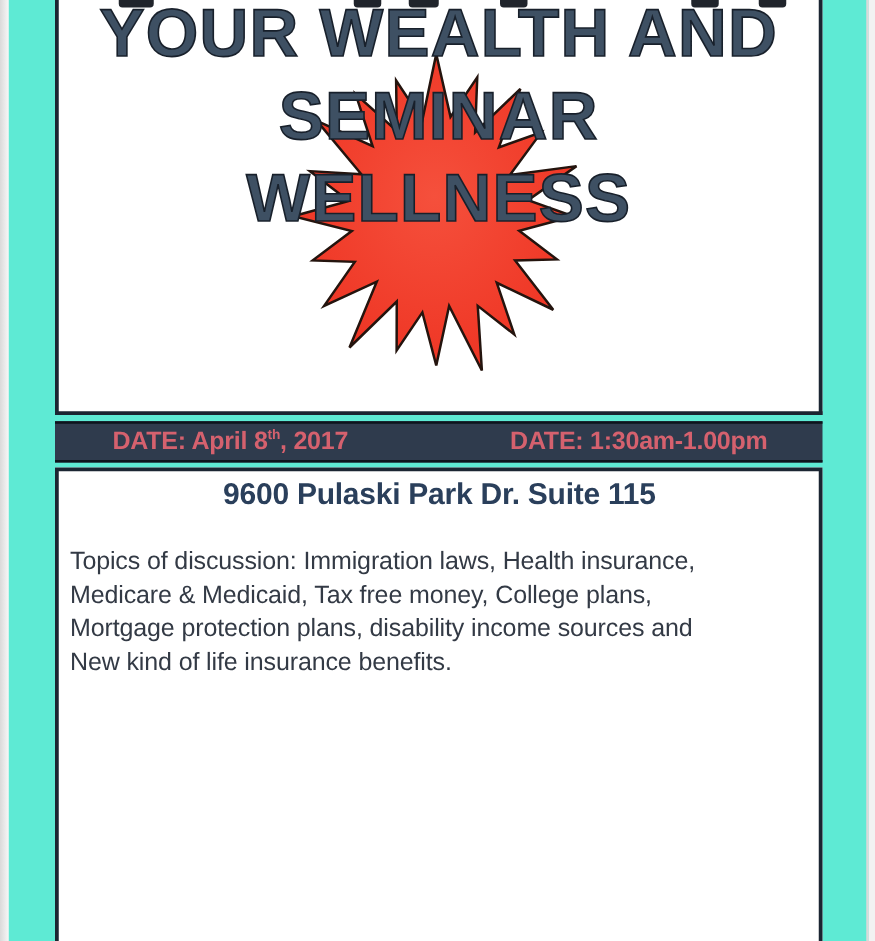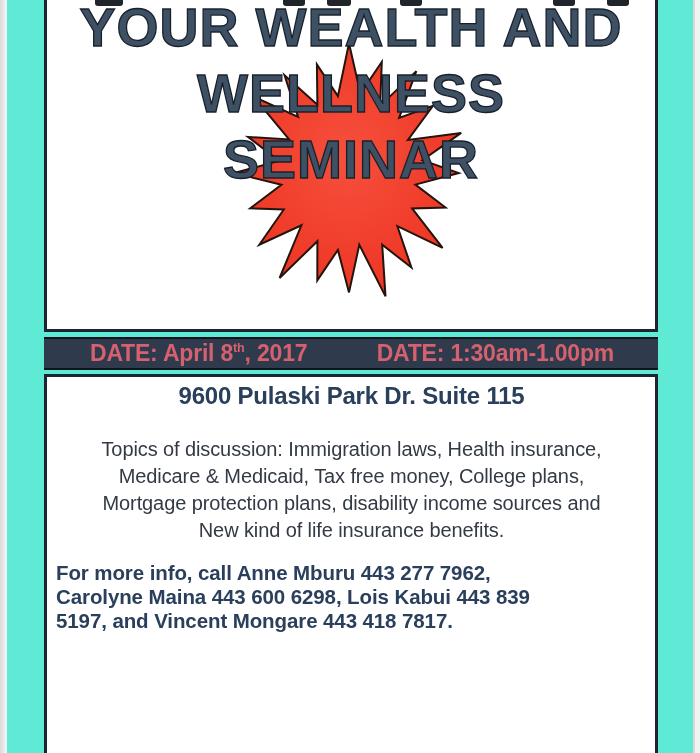--- a/index.html
+++ b/index.html
@@ -32,40 +32,40 @@
   }
 
   
   .info-bar{
     position:absolute;left:44px;top:337px;width:614px;height:33px;box-sizing:border-box;
     background:var(--bar-bg,#2f3b4d);
     border-top:2px solid #0d141d;border-bottom:2px solid #0d141d;
     display:flex;justify-content:space-between;align-items:center;
     padding:0 44px 0 46px;
     color:var(--bar-text,#d5616e);
-    font-size:23px;font-weight:bold;letter-spacing:-0.2px;
+    font-size:20px;font-weight:bold;letter-spacing:-0.2px;
   }
   .info-bar sup{font-size:0.55em;vertical-align:super;line-height:0;}
 
   
   .lower-box{
     position:absolute;left:44px;top:374px;width:614px;height:482px;box-sizing:border-box;
     border:3px solid var(--border-dark,#1b2532);background:#ffffff;
     padding:2px 8px 0 9px;
   }
   .address{
     margin:2px 0 0;text-align:center;font-weight:bold;
     font-size:24px;line-height:29px;letter-spacing:-0.2px;
     color:var(--navy-text,#2a3f5b);
   }
   .para{
     margin:3px 0 0;font-size:20px;line-height:27px;letter-spacing:-0.1px;
     color:var(--body-text,#333a45);white-space:pre-line;
   }
-  .para.topics{margin-top:26px;text-align:center;}
+  .para.topics{margin-top:26px;}
   .para.contact{
     margin-top:17px;font-weight:bold;font-size:20.5px;line-height:24px;
     color:var(--navy-text,#2a3f5b);
   }
 </style>
 </head>
 <body>
 
 <div class="page">
 
@@ -85,38 +85,35 @@
         <radialGradient id="starGrad" cx="50%" cy="45%" r="60%">
           <stop offset="0%" stop-color="#f5503c" style="stop-color:var(--star-red-light,#f5503c)"></stop>
           <stop offset="100%" stop-color="#ee3322" style="stop-color:var(--star-red,#ee3322)"></stop>
         </radialGradient>
       </defs>
       <polygon points="130.0,15.2 141.4,65.5 162.8,33.9 161.1,77.9 197.3,43.1 180.1,89.9 214.0,77.9 188.9,112.0 242.2,104.9 203.4,132.2 239.7,145.0 196.4,156.6 226.5,179.5 193.1,180.4 223.6,219.8 178.4,198.2 192.4,239.5 163.2,216.7 166.5,268.4 140.3,216.8 130.0,264.4 118.9,221.9 98.3,252.4 98.4,213.2 60.6,250.0 82.4,197.3 40.3,216.7 64.8,181.5 31.2,180.3 62.4,156.8 15.5,145.0 60.1,132.8 29.0,108.9 70.1,111.4 34.5,68.7 79.1,89.0 65.5,47.3 98.4,76.8 97.9,36.4 118.9,68.1" fill="url(#starGrad)" stroke="#24140e" stroke-width="2" stroke-linejoin="miter"></polygon>
     </svg>
 
     <div class="title-block">
       <div>YOUR WEALTH AND</div>
+      <div>SEMINAR</div>
       <div>WELLNESS</div>
-      <div>SEMINAR</div>
     </div>
   </div>
 
   <div class="info-bar">
     <div><span>DATE:</span><span> April 8</span><sup>th</sup><span>, 2017</span></div>
     <div><span>DATE:</span><span> 1:30am-1.00pm</span></div>
   </div>
 
   <div class="lower-box">
     <div class="address">
       <div>9600 Pulaski Park Dr. Suite 115</div>
     </div>
     <p class="para topics">Topics of discussion: Immigration laws, Health insurance,
 Medicare &amp; Medicaid, Tax free money, College plans,
 Mortgage protection plans, disability income sources and
 New kind of life insurance benefits.</p>
-    <p class="para contact">For more info, call Anne Mburu 443 277 7962,
-Carolyne Maina 443 600 6298,  Lois Kabui 443 839
-5197, and Vincent Mongare 443 418 7817.</p>
   </div>
 
   <div class="edge-right-line"></div>
   <div class="edge-right"></div>
 </div>
 
 </body></html>

